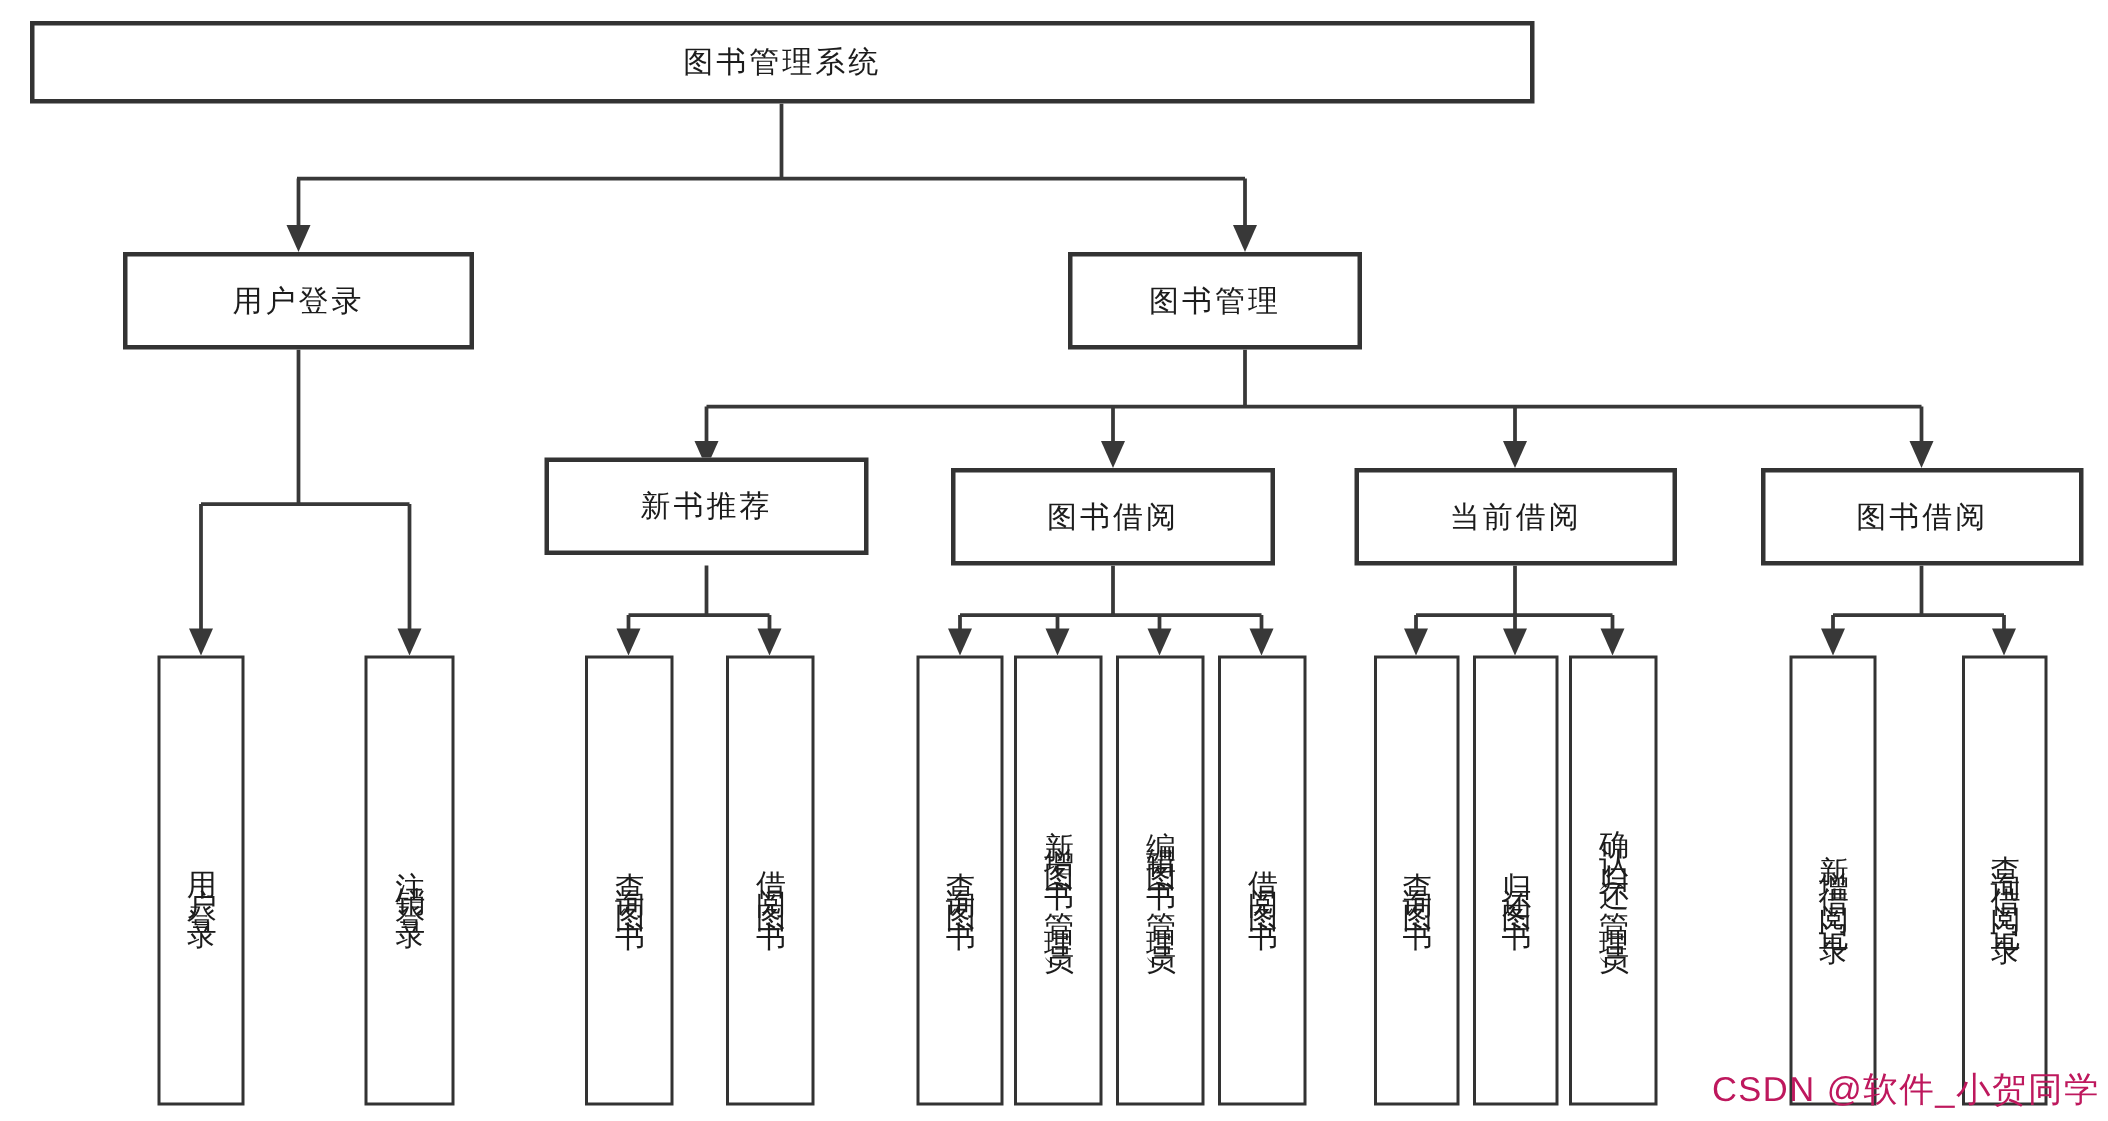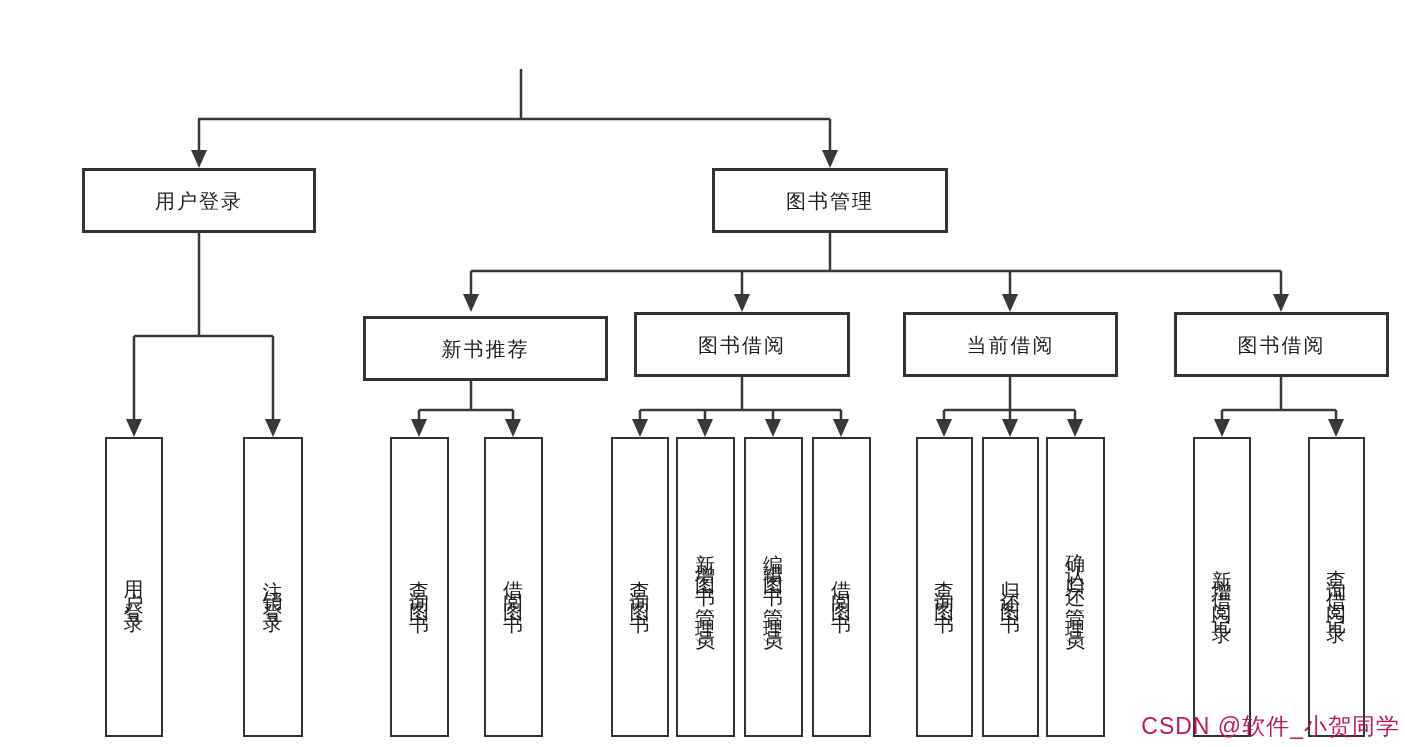--- a/index.html
+++ b/index.html
@@ -47,29 +47,32 @@
       <polygon points="765,419 781,419 773,437"></polygon>
       <polygon points="833,419 849,419 841,437"></polygon>
       <polygon points="936,419 952,419 944,437"></polygon>
       <polygon points="1002,419 1018,419 1010,437"></polygon>
       <polygon points="1067,419 1083,419 1075,437"></polygon>
       <polygon points="1214,419 1230,419 1222,437"></polygon>
       <polygon points="1328,419 1344,419 1336,437"></polygon>
     </g>
   </svg>
 
+  <div class="node" style="left:20px;top:14px;width:1003px;height:55px">
+    <span>图书管理系统</span>
+  </div>
 
   <div class="node" style="left:82px;top:168px;width:234px;height:65px">
     <span>用户登录</span>
   </div>
-  <div class="node" style="left:712px;top:168px;width:236px;height:65px">
+  <div class="node" style="left:712px;top:168px;width:196px;height:65px">
     <span>图书管理</span>
   </div>
 
-  <div class="node" style="left:363px;top:316px;width:245px;height:65px">
+  <div class="node" style="left:363px;top:305px;width:216px;height:65px">
     <span>新书推荐</span>
   </div>
   <div class="node" style="left:634px;top:312px;width:216px;height:65px">
     <span>图书借阅</span>
   </div>
   <div class="node" style="left:903px;top:312px;width:215px;height:65px">
     <span>当前借阅</span>
   </div>
   <div class="node" style="left:1174px;top:312px;width:215px;height:65px">
     <span>图书借阅</span>

